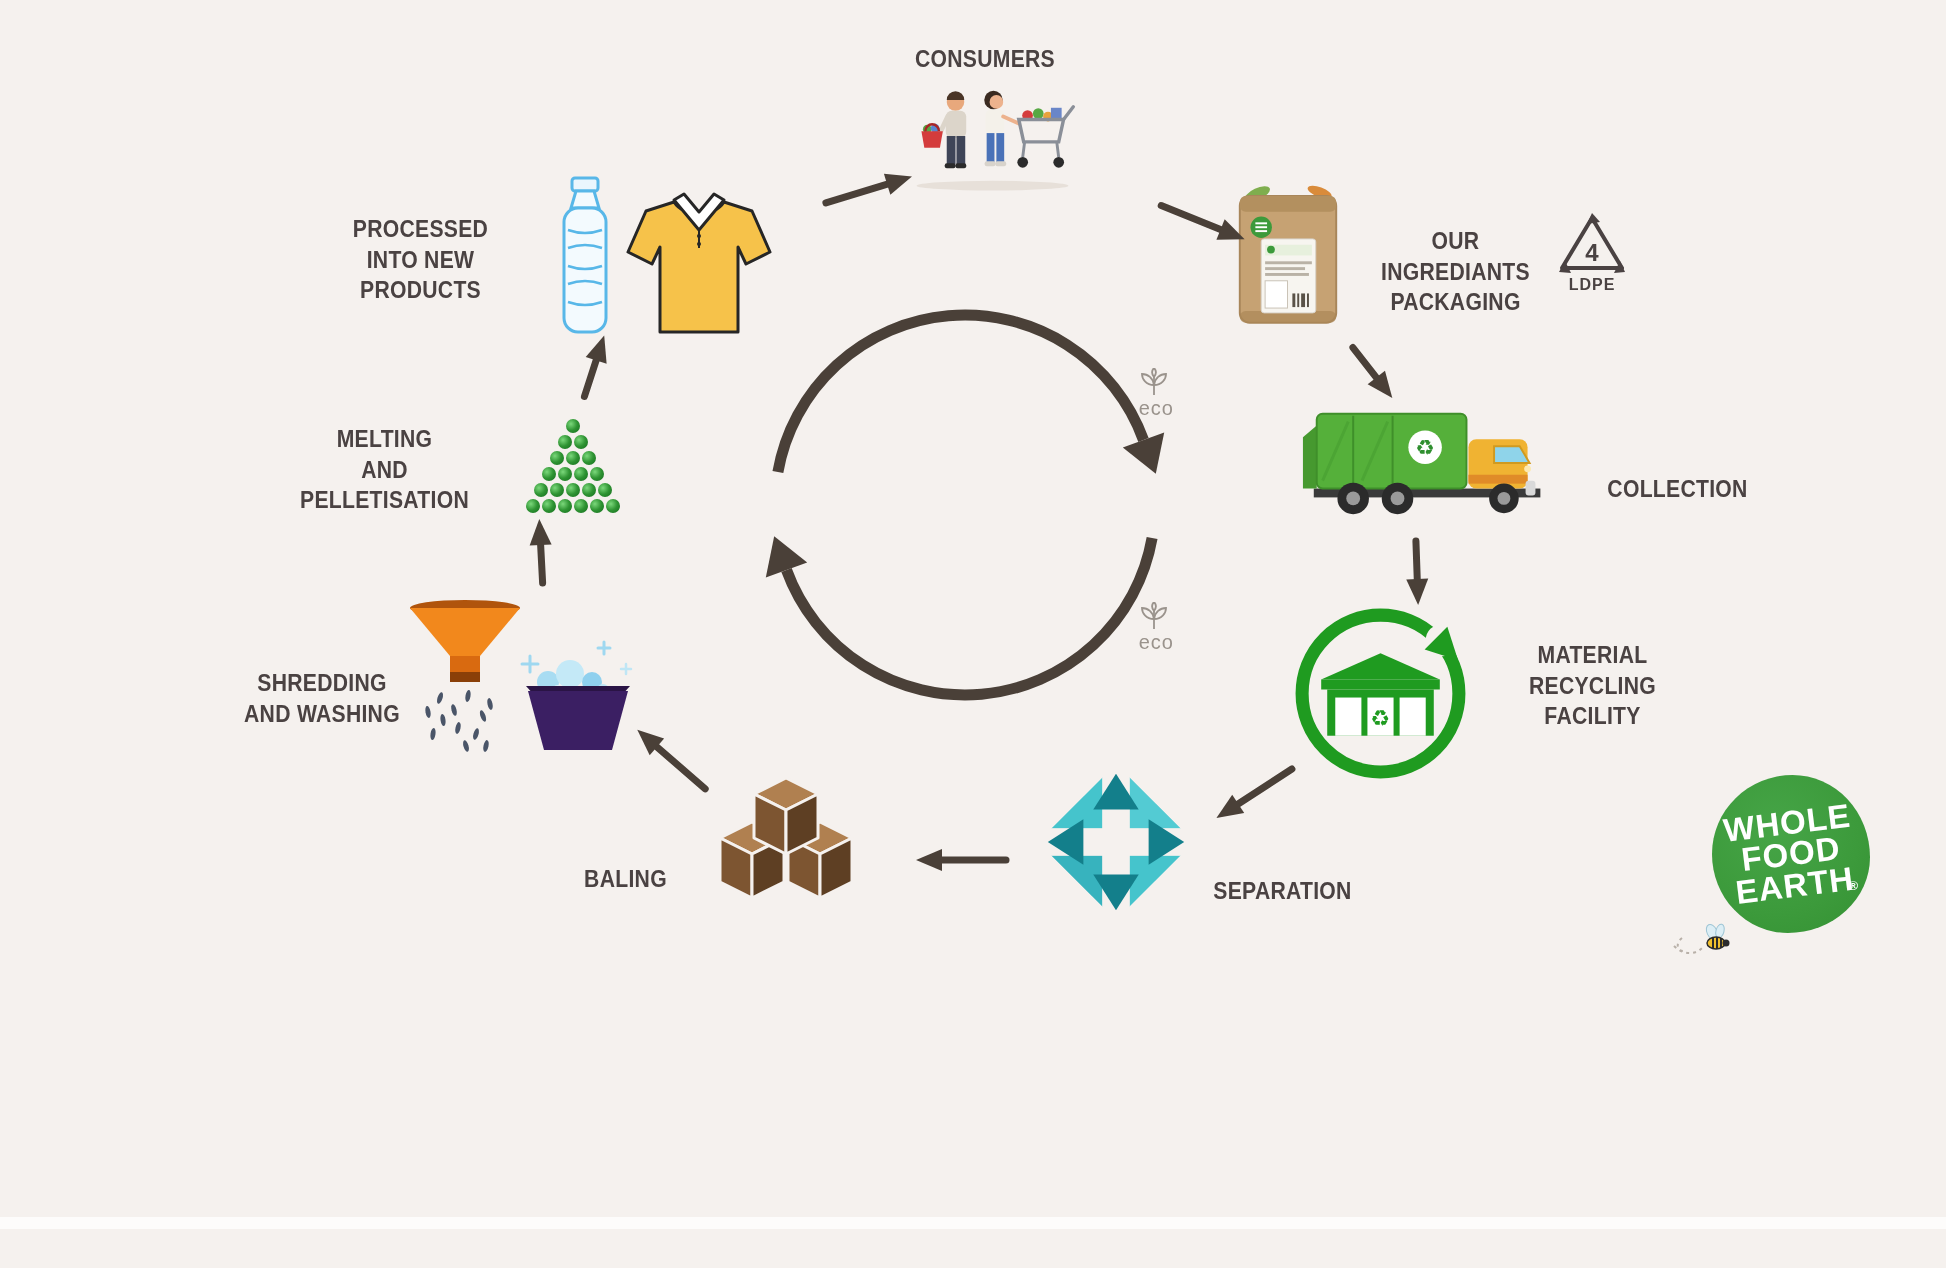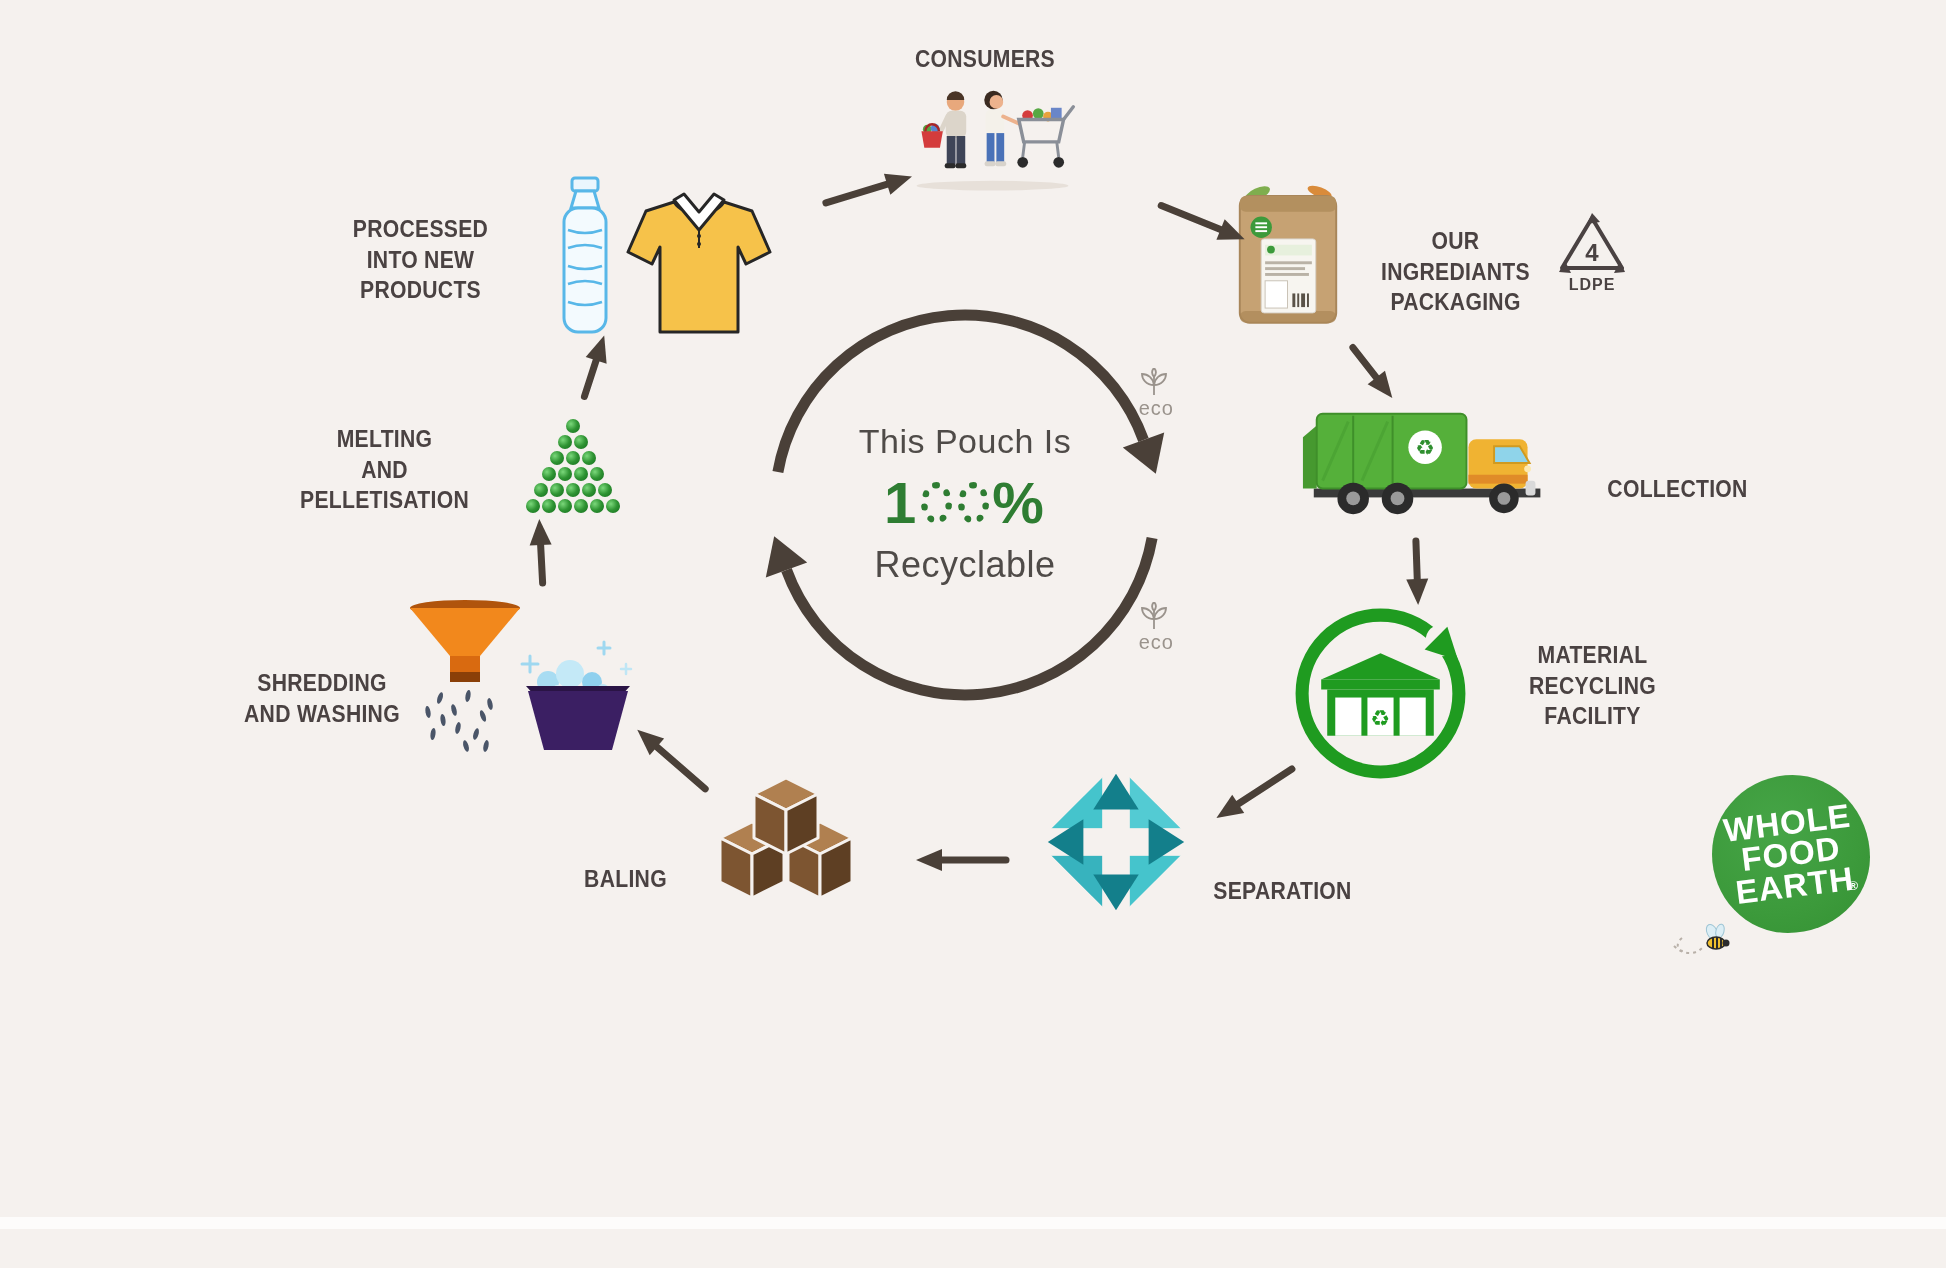--- a/index.html
+++ b/index.html
@@ -317,30 +317,20 @@
         <g fill="none" stroke="#9a938c" stroke-width="1.8">
           <path d="M20 27 C20 19 20 14 20 7"></path>
           <path d="M20 17 C12 17 8 11 8 6 C14 6 19 10 20 17 Z"></path>
           <path d="M20 17 C28 17 32 11 32 6 C26 6 21 10 20 17 Z"></path>
           <path d="M20 9 C17 5 18 2 20 0 C22 2 23 5 20 9 Z"></path>
         </g>
       </svg>
       <div class="eco-text">eco</div>
     </div>
 
-    <div class="center-copy">
-      <div class="center-line">This Pouch Is</div>
-      <div class="center-percent">
-          <span>1</span>
-          <span class="zero-dot"></span>
-          <span class="zero-dot"></span>
-          <span>%</span>
-        </div>
-      <div class="center-line2">Recyclable</div>
-    </div>
 
     <div class="eco-block" style="top:322px;">
       <svg width="40" height="28" viewBox="0 0 40 28" xmlns="http://www.w3.org/2000/svg">
         <g fill="none" stroke="#9a938c" stroke-width="1.8">
           <path d="M20 27 C20 19 20 14 20 7"></path>
           <path d="M20 17 C12 17 8 11 8 6 C14 6 19 10 20 17 Z"></path>
           <path d="M20 17 C28 17 32 11 32 6 C26 6 21 10 20 17 Z"></path>
           <path d="M20 9 C17 5 18 2 20 0 C22 2 23 5 20 9 Z"></path>
         </g>
       </svg>

